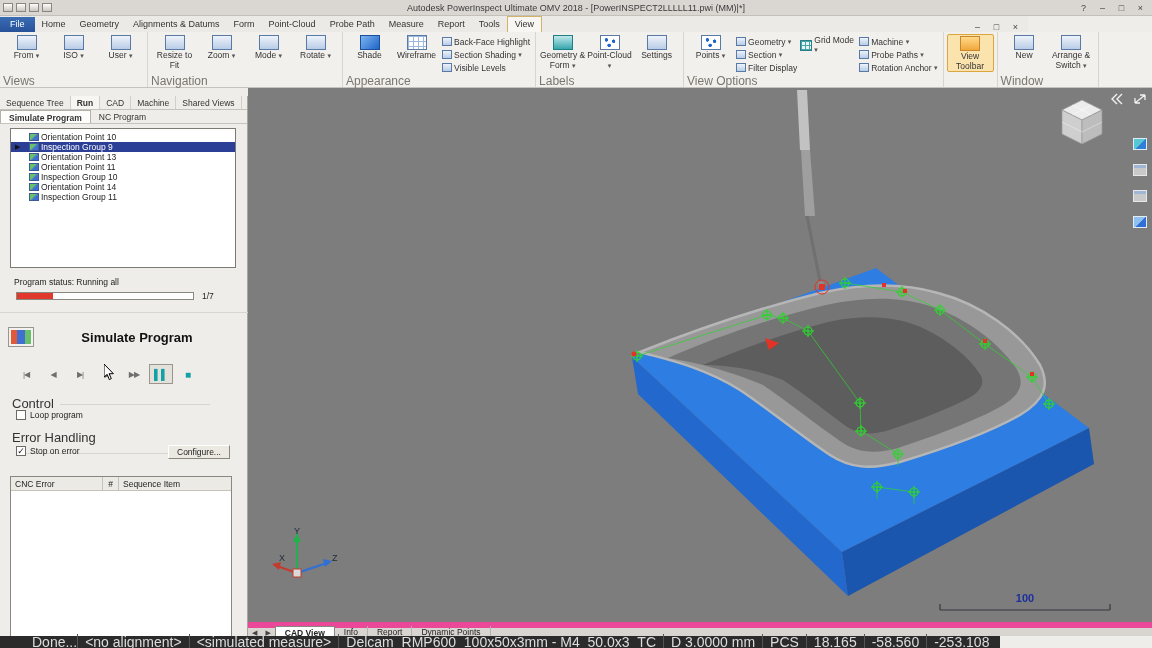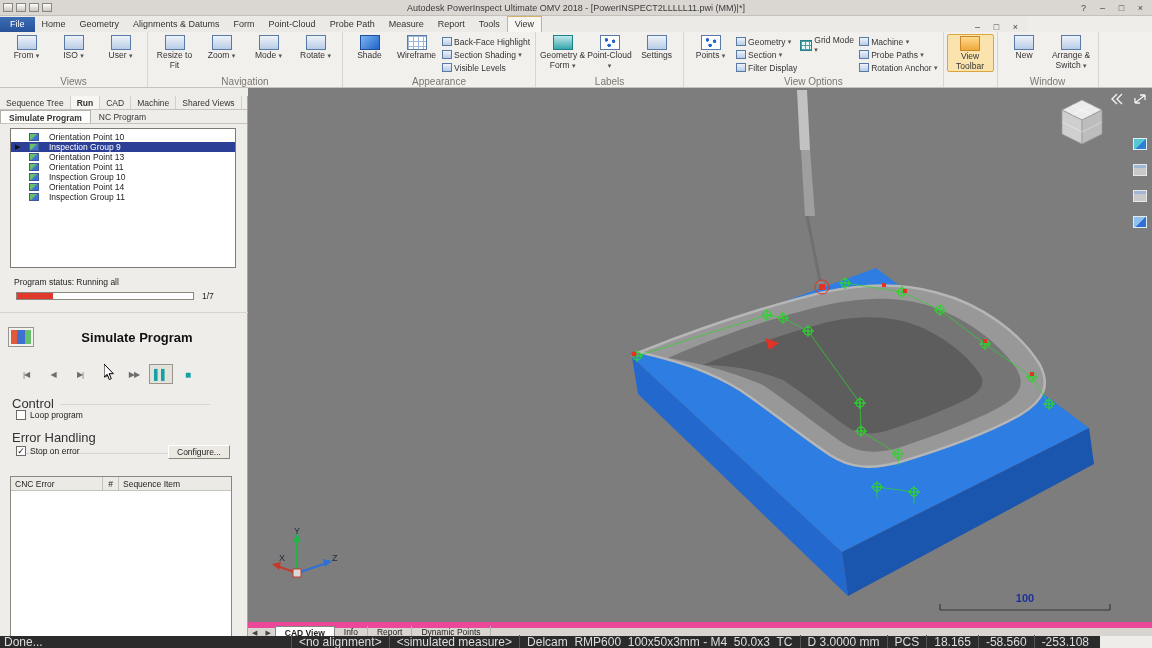--- a/index.html
+++ b/index.html
@@ -20,21 +20,21 @@
   .mtab-file { background:linear-gradient(#3a6db4,#27529a); color:#fff; padding:2px 10px; }
   .mtab-active { background:#f8f6f2; border:1px solid #d3b26a; border-bottom:none; }
   .mdi-controls { margin-left:auto; display:flex; gap:2px; padding-right:4px; }
   .mdi-controls .wc { height:11px; }
 
   
   .ribbon { position:absolute; left:0; top:32px; width:1152px; height:56px; background:#f2f0ed; border-bottom:1px solid #c6c3bd; display:flex; }
   .rgroup { display:flex; flex-direction:column; border-right:1px solid #d8d5cf; padding:2px 3px 0 3px; }
   .rrow { display:flex; align-items:flex-start; flex:1; }
   .rcol { display:flex; flex-direction:column; justify-content:flex-start; padding-top:1px; }
-  .glabel { text-align:center; font-size:10px; color:#7a766e; height:11px; line-height:11px; }
+  .glabel { text-align:left; font-size:12px; color:#7a766e; height:11px; line-height:11px; }
   .rb-lg { width:47px; display:flex; flex-direction:column; align-items:center; padding-top:1px; cursor:default; }
   .rb-lg .lbl { font-size:8.5px; line-height:1.12; text-align:center; color:#333; margin-top:1px; }
   .rb-lg.active { background:#fbe3ae; border:1px solid #dca63c; border-radius:2px; }
   .rb-sm { display:flex; align-items:center; height:13px; font-size:8.5px; color:#333; white-space:nowrap; padding:0 2px; cursor:default; }
   .rb-sm .ic { margin-right:2px; }
   .rb-md { display:flex; align-items:center; width:58px; padding:2px 1px; cursor:default; }
   .rb-md .lbl { font-size:8.5px; line-height:1.1; color:#333; margin-left:2px; }
   .arr { font-size:7px; color:#555; }
   .ic { display:inline-block; border:1px solid #5a7aa6; background:linear-gradient(180deg,#eef3fa,#b9cce6); }
   .ic20 { width:20px; height:15px; }
@@ -50,21 +50,21 @@
   
   .leftpanel { position:absolute; left:0; top:96px; width:248px; height:548px; background:#efede9; border-right:1px solid #a8a5a0; }
   .ptabs { display:flex; height:14px; border-bottom:1px solid #c6c3bd; }
   .ptab { font-size:8.5px; color:#333; padding:1px 6px; border-right:1px solid #d2cfc9; line-height:12px; }
   .ptab.active { font-weight:bold; background:#f8f6f2; }
   .psubtabs { display:flex; height:14px; border-bottom:1px solid #c6c3bd; }
   .pstab { font-size:8.5px; color:#333; padding:1px 8px; line-height:12px; }
   .pstab.active { background:#fdfdfc; border:1px solid #b5b2ac; border-bottom:none; font-weight:bold; }
   .treebox { position:absolute; left:10px; top:32px; width:226px; height:140px; background:#fff; border:1px solid #7d7a74; overflow:hidden; padding-top:3px; }
   .titem { display:flex; align-items:center; height:10px; padding-left:18px; position:relative; }
-  .titem .tlabel { font-size:8.5px; color:#222; margin-left:10px; white-space:nowrap; }
+  .titem .tlabel { font-size:8.5px; color:#222; margin-left:2px; white-space:nowrap; }
   .titem.selected { background:#2b3f96; }
   .titem.selected .tlabel { color:#fff; }
   .ticon { width:10px; height:8px; background:linear-gradient(135deg,#69c06b 40%,#3f6fd0 60%); border:1px solid #3d5a96; flex:none; }
   .tmarker { position:absolute; left:4px; top:1px; font-size:7px; color:#111; }
   .pstatus { position:absolute; left:14px; top:181px; font-size:8.5px; color:#222; }
   .progressrow { position:absolute; left:16px; top:195px; display:flex; align-items:center; }
   .progress { width:178px; height:8px; border:1px solid #8a877f; background:#fdfdfd; }
   .progress .fill { width:36px; height:100%; background:#e0382c; }
   .ptext { font-size:8.5px; color:#222; margin-left:8px; }
   .phr { position:absolute; left:0; top:216px; width:248px; border-top:1px solid #d8d5cf; }
@@ -97,21 +97,21 @@
   .si-window { background:#c9c9c9; border:1px solid #e8e8e8; box-shadow:inset 0 3px 0 #9fb6d4; }
   .si-cube { background:linear-gradient(135deg,#8fc1f0 50%,#2f6fd6 50%); border:1px solid #e4ecf3; }
 
   
   .bottombar { position:absolute; left:248px; top:622px; width:904px; height:14px; background:#d8d5d0; border-top:6px solid #ec4899; display:flex; align-items:center; }
   .bbtn { font-size:7px; color:#444; padding:0 4px; line-height:13px; cursor:default; }
   .vtab { font-size:8.5px; color:#222; padding:0 9px; line-height:12px; border-right:1px solid #b5b2ac; cursor:default; }
   .vtab.active { background:#fff; border:1px solid #8a877f; border-bottom:none; font-weight:bold; }
 
   
-  .statusbar { position:absolute; left:0; top:636px; width:1100px; height:12px; background:#2b2b2b; color:#ddd; display:flex; align-items:center; font-size:12px; }
+  .statusbar { position:absolute; left:0; top:636px; width:1000px; height:12px; background:#2b2b2b; color:#ddd; display:flex; align-items:center; font-size:14px;padding-left:28px; }
   .sleft { padding-left:4px; }
   .sitems { margin-left:auto; display:flex; align-items:center; padding-right:4px; }
   .sitem { border-left:1px solid #555; padding:0 7px; white-space:nowrap; }
 
   .cursor { position:absolute; left:104px; top:364px; z-index:50; pointer-events:none; }
 </style>
 </head>
 <body>
 
 <div class="app">

